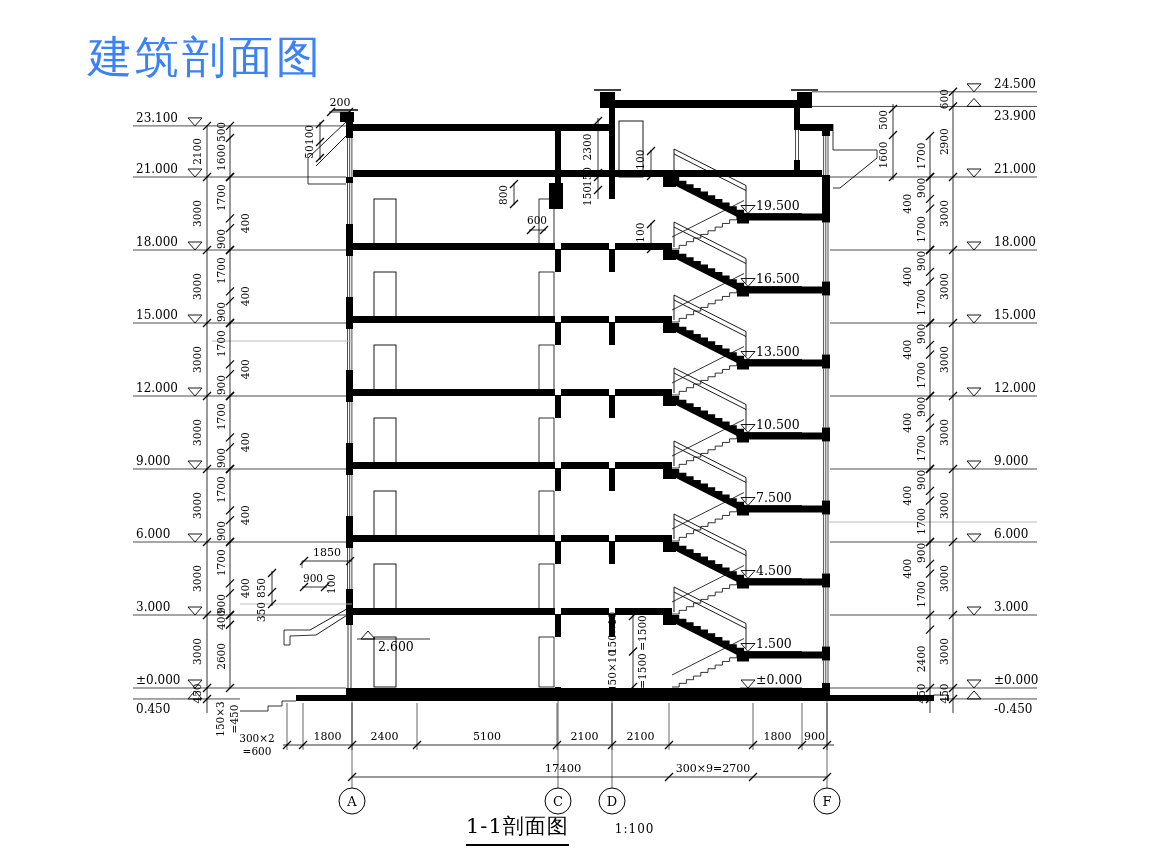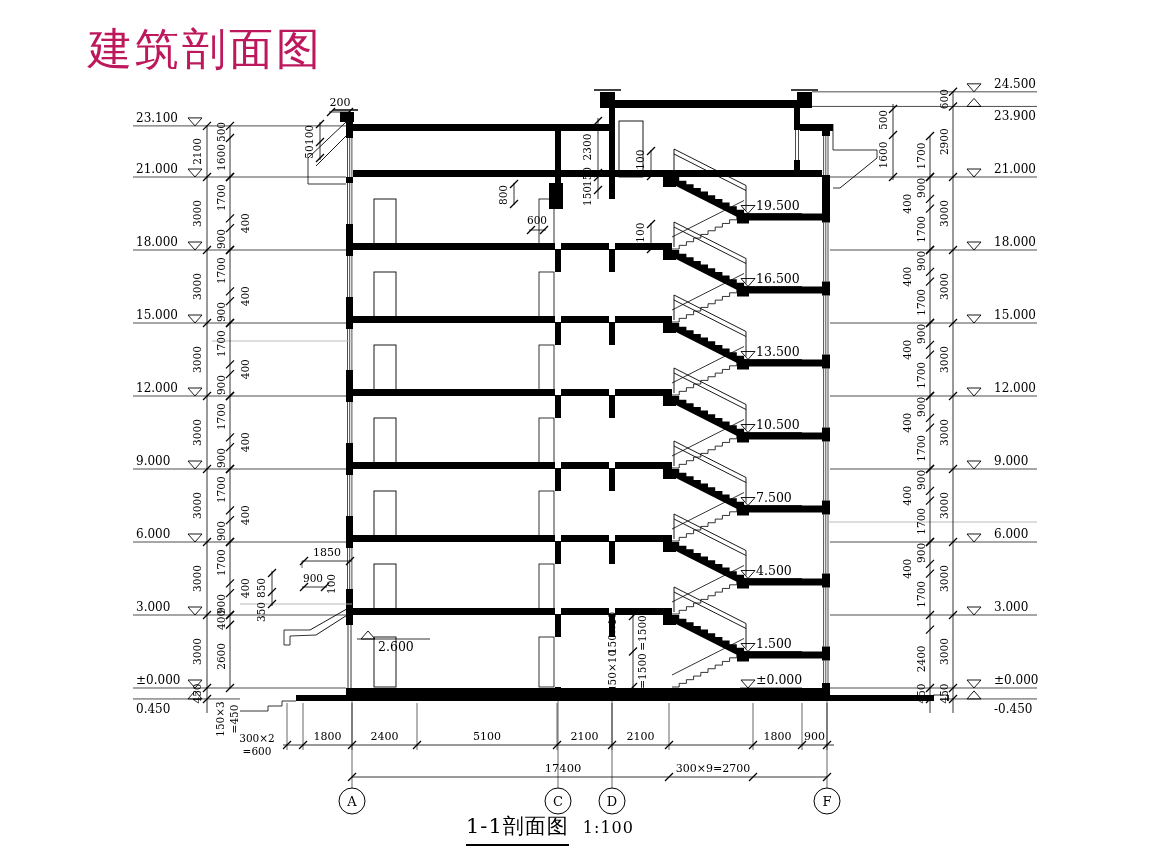--- a/index.html
+++ b/index.html
@@ -1,22 +1,22 @@
 <!DOCTYPE html>
 <html><head>
 <meta charset="utf-8">
 <style>
   html,body{margin:0;padding:0;background:#ffffff;}
   .canvas{position:relative;width:1176px;height:850px;background:#ffffff;overflow:hidden;
           font-family:"DejaVu Serif", serif;}
-  .title{position:absolute;left:88px;top:20px;font-size:44px;color:#be185d;letter-spacing:3px;
+  .title{position:absolute;left:88px;top:28px;font-size:44px;color:#3b82f6;letter-spacing:3px;
          font-family:Liberation Serif, serif;}
   .caption{position:absolute;left:466px;top:812px;display:flex;align-items:baseline;gap:14px;color:#000;}
   .cap-name{font-size:21px;border-bottom:2px solid #000;padding-bottom:4px;letter-spacing:1px;}
-  .cap-scale{font-size:16px;letter-spacing:1px;}
+  .cap-scale{font-size:12px;letter-spacing:1px;margin-left:32px;}
   svg text{fill:#000;font-family:"DejaVu Serif", serif;}
 </style>
 </head>
 <body>
 
 <div class="canvas">
   <div class="title">建筑剖面图</div>
   <svg id="drw" width="1176" height="850" viewBox="0 0 1176 850">
     <g id="lw">
         <rect x="296" y="695" width="638" height="6" fill="#000"></rect>

